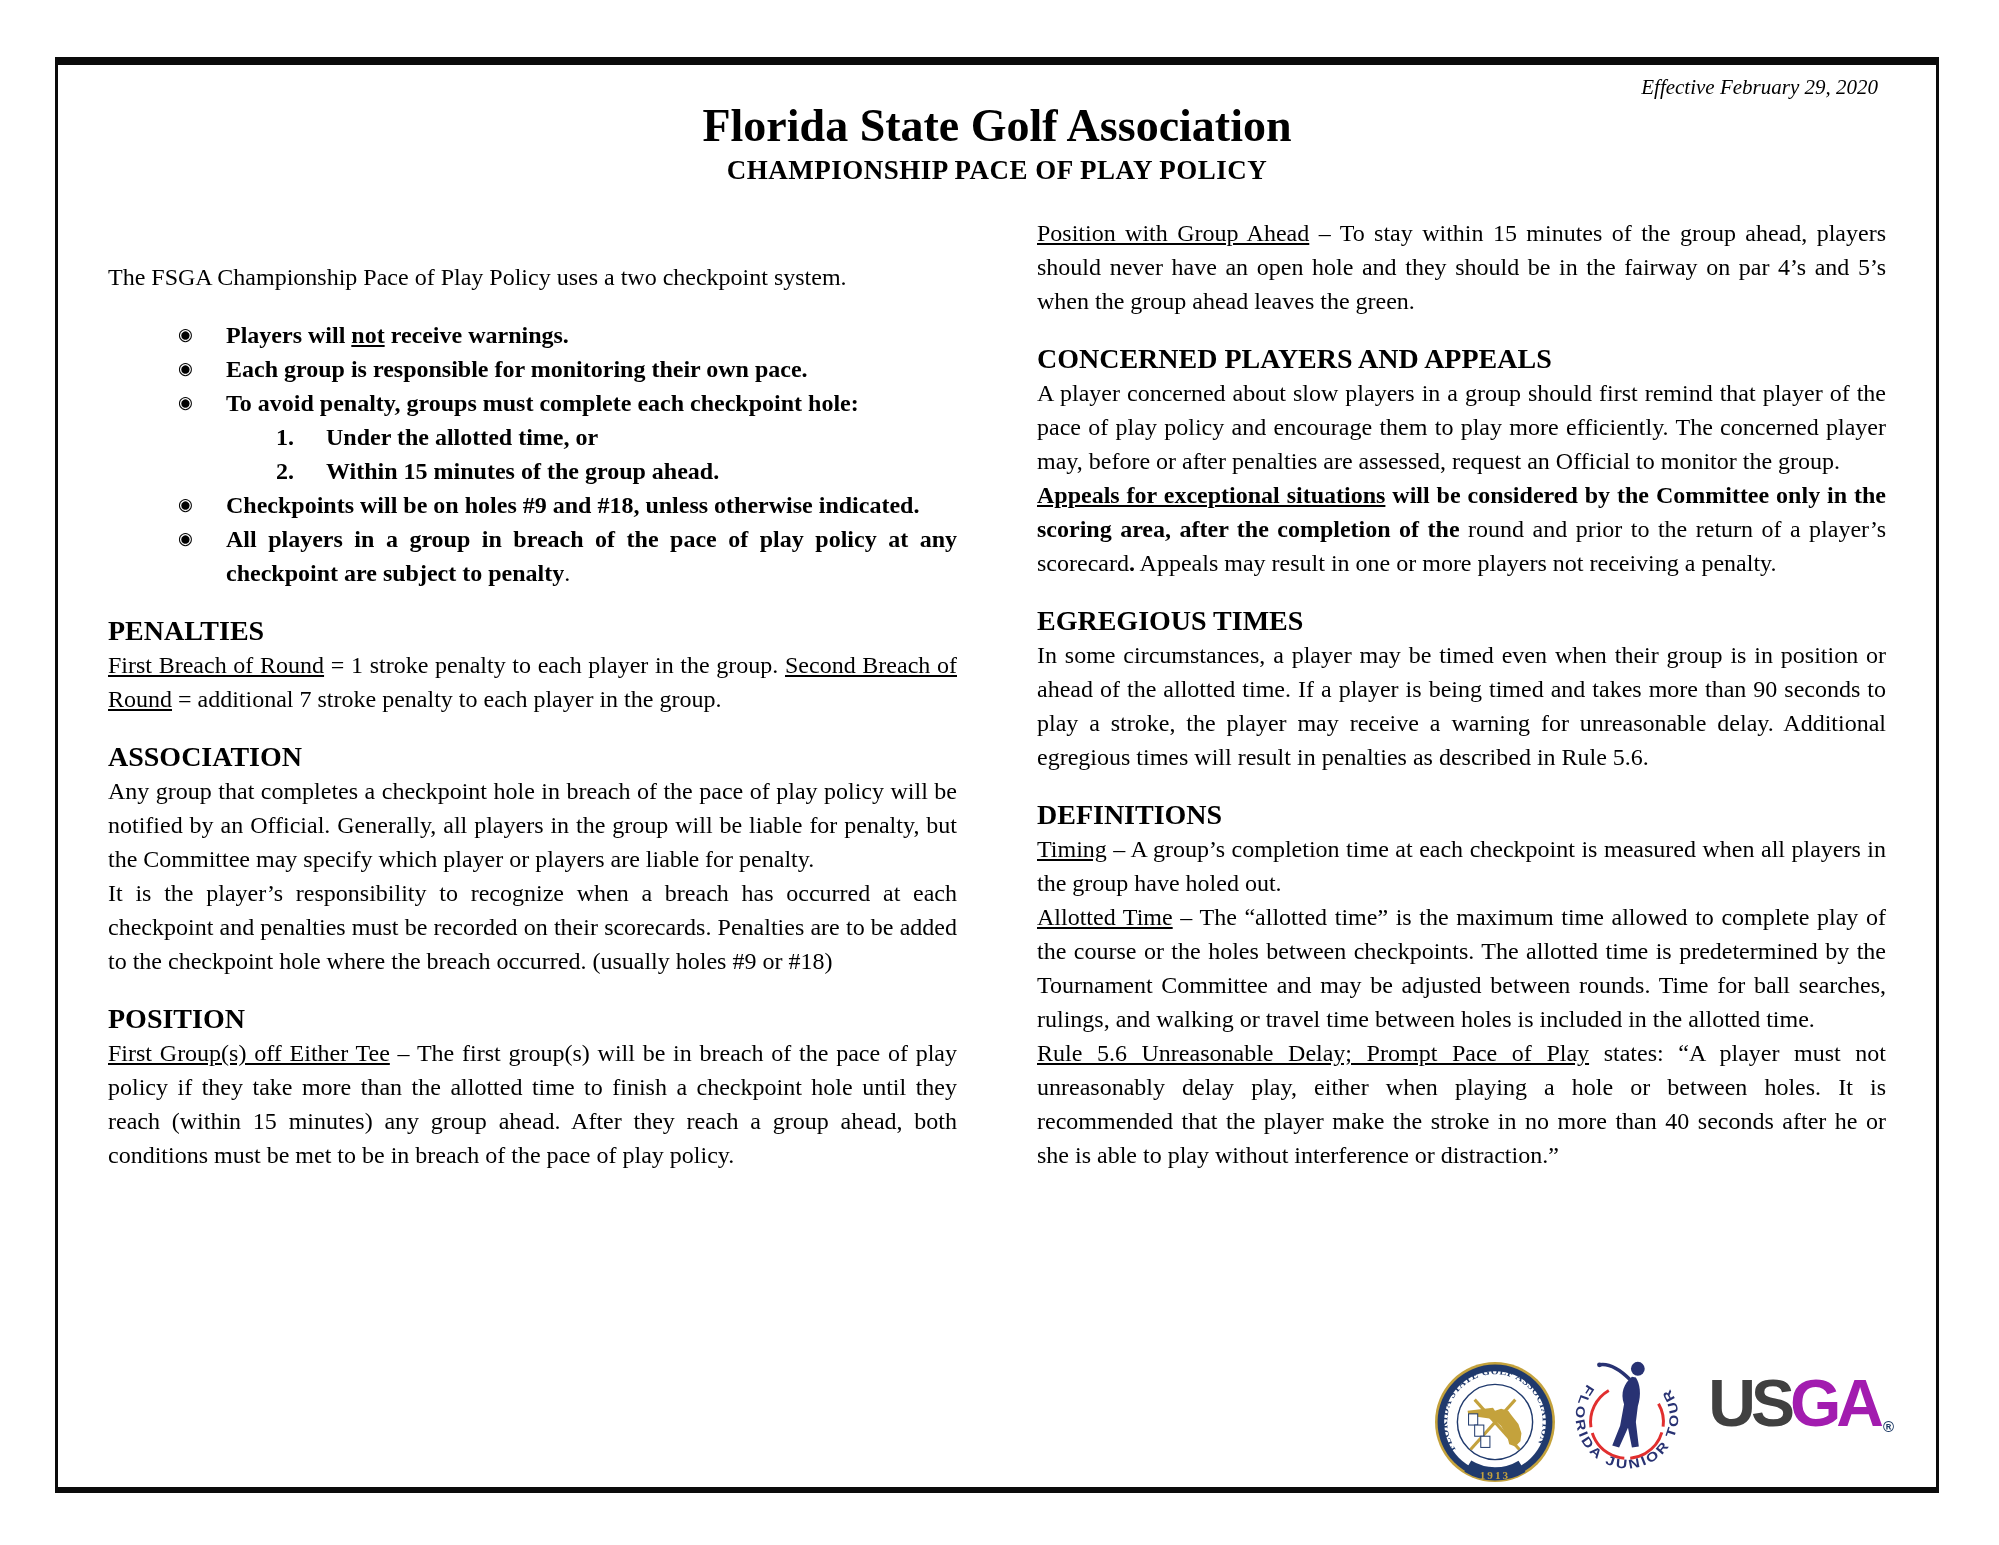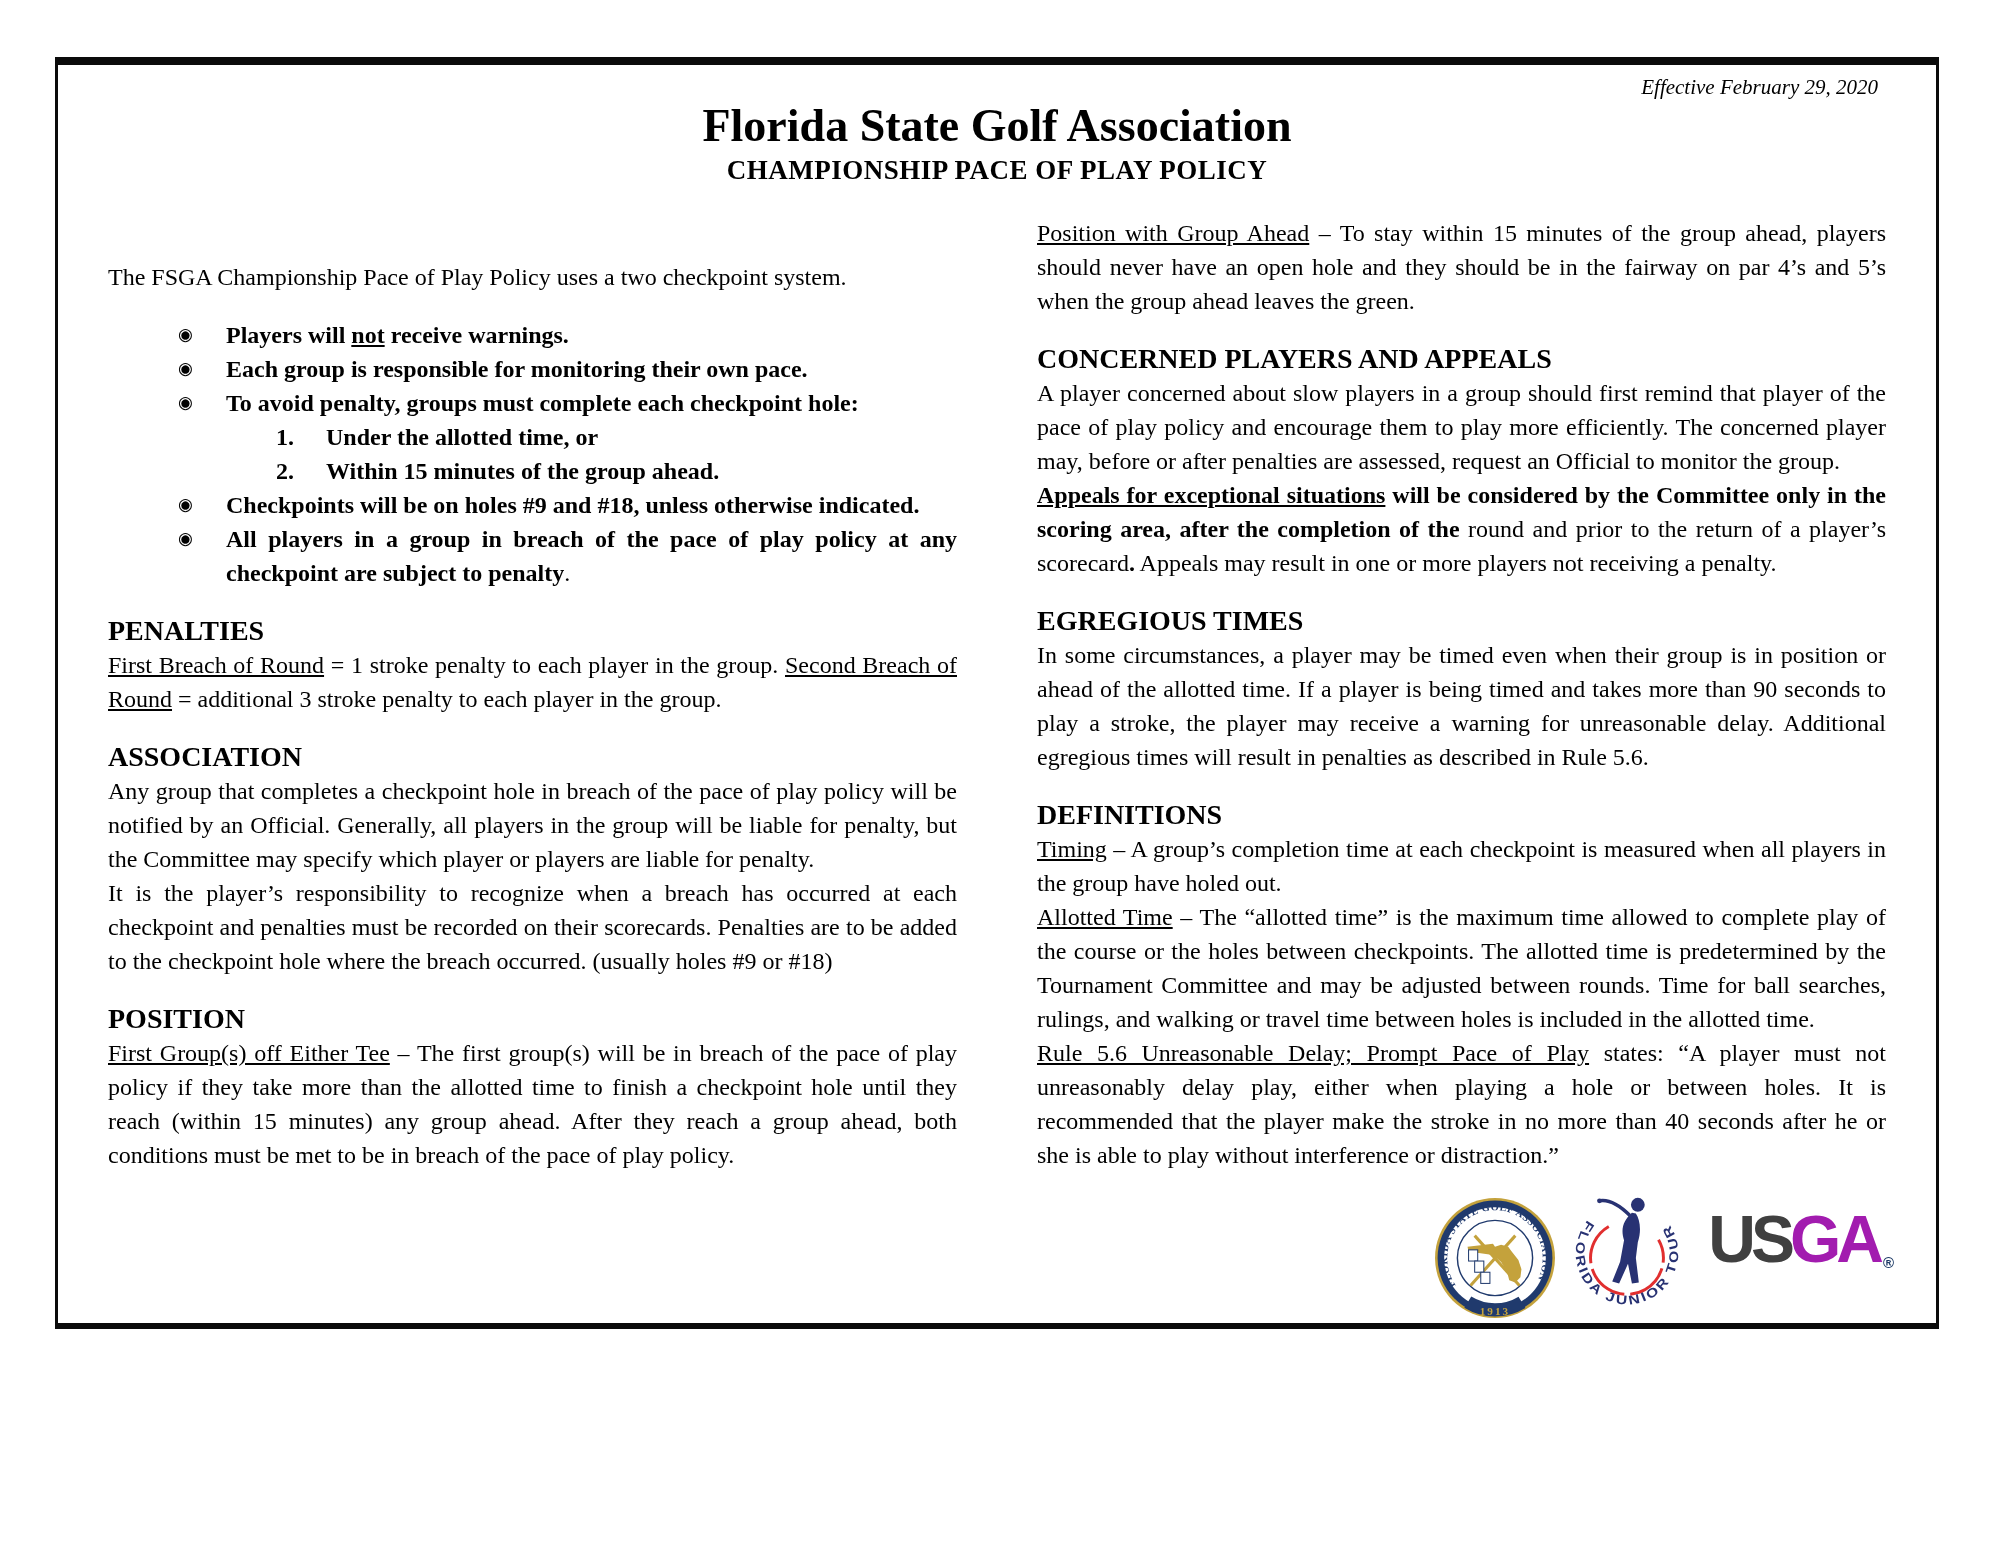--- a/index.html
+++ b/index.html
@@ -2,21 +2,21 @@
 <html><head>
 <meta charset="utf-8">
 <style>
   html,body{margin:0;padding:0;}
   body{
     width:1999px;height:1545px;position:relative;background:#ffffff;
     font-family:"Liberation Serif",serif;color:#000;
     -webkit-font-smoothing:antialiased;
   }
   .page{
-    position:absolute;left:55px;top:57px;width:1884px;height:1272px;
+    position:absolute;left:55px;top:57px;width:1884px;height:1436px;
     box-sizing:border-box;
     border:3px solid #0b0b0b;border-top-width:8px;border-bottom-width:6px;
     padding:2px 50px 0 50px;
   }
   .date{text-align:right;font-style:italic;font-size:21px;line-height:25px;margin:8px 8px 0 0;}
   .title{margin:0;text-align:center;font-size:46px;line-height:52px;font-weight:bold;}
   .subtitle{margin:2px 0 0 0;text-align:center;font-size:27px;line-height:32px;font-weight:bold;letter-spacing:.5px;}
   .cols{display:flex;gap:80px;margin-top:30px;align-items:flex-end;}
   .col{flex:1 1 0;font-size:24px;line-height:34px;text-align:justify;}
   .col p{margin:0;}
@@ -79,21 +79,21 @@
           <span class="bullet-marker">◉</span>
           <span><span class="b">Checkpoints will be on holes #9 and #18, unless otherwise indicated.</span></span>
         </li>
         <li>
           <span class="bullet-marker">◉</span>
           <span><span class="b">All players in a group in breach of the pace of play policy at any checkpoint are subject to penalty</span><span class="n">.</span></span>
         </li>
       </ul>
 
       <h3>PENALTIES</h3>
-      <p><span class="u">First Breach of Round</span><span> = 1 stroke penalty to each player in the group. </span><span class="u">Second Breach of Round</span><span> = additional 3 stroke penalty to each player in the group.</span></p>
+      <p><span class="u">First Breach of Round</span><span> = 1 stroke penalty to each player in the group. </span><span class="u">Second Breach of Round</span><span> = additional 7 stroke penalty to each player in the group.</span></p>
 
       <h3>ASSOCIATION</h3>
       <p><span>Any group that completes a checkpoint hole in breach of the pace of play policy will be notified by an Official. Generally, all players in the group will be liable for penalty, but the Committee may specify which player or players are liable for penalty.</span></p>
       <p class="mt"><span>It is the player’s responsibility to recognize when a breach has occurred at each checkpoint and penalties must be recorded on their scorecards. Penalties are to be added to the checkpoint hole where the breach occurred. (usually holes #9 or #18)</span></p>
 
       <h3>POSITION</h3>
       <p><span class="u">First Group(s) off Either Tee</span><span> – The first group(s) will be in breach of the pace of play policy if they take more than the allotted time to finish a checkpoint hole until they reach (within 15 minutes) any group ahead. After they reach a group ahead, both conditions must be met to be in breach of the pace of play policy.</span></p>
     </div>
 
     <div class="col">

